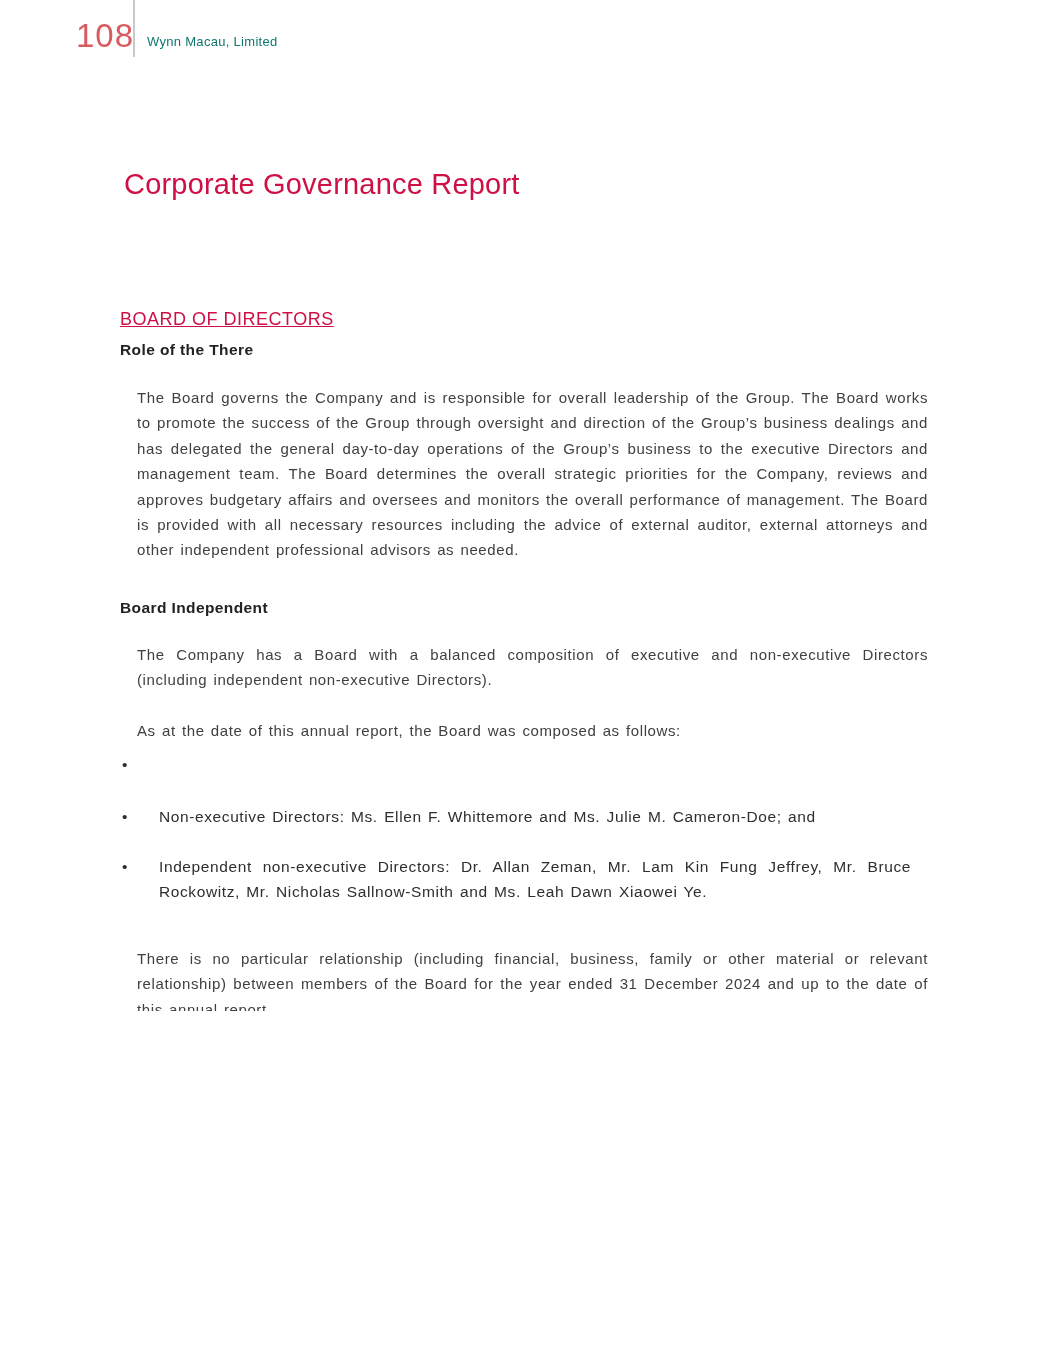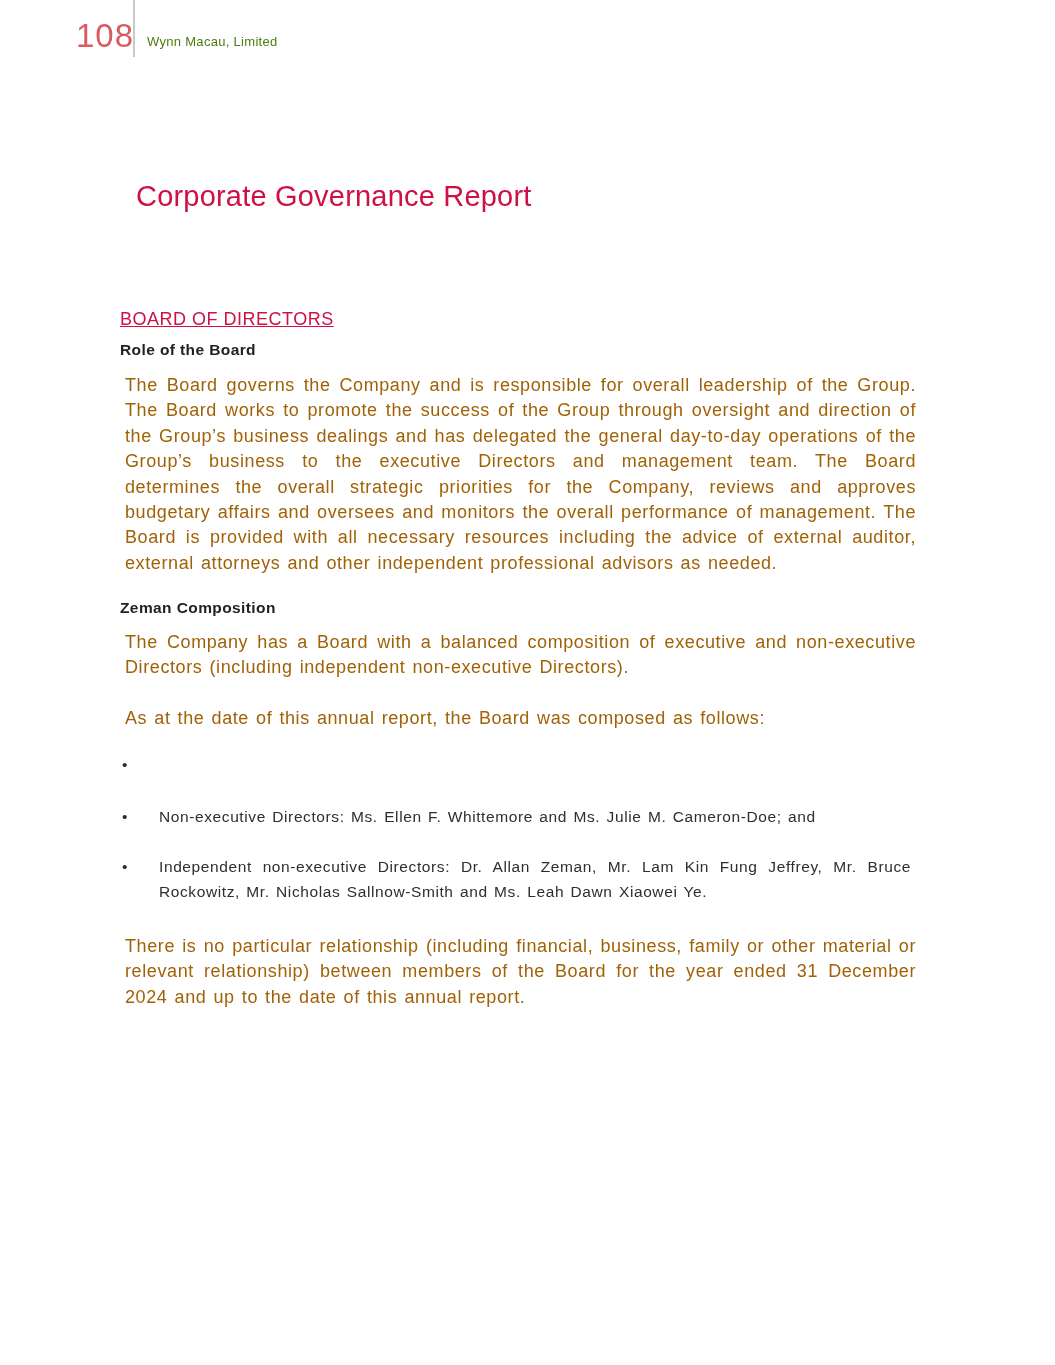--- a/index.html
+++ b/index.html
@@ -24,32 +24,32 @@
     letter-spacing: 1px;
   }
   .header-divider {
     position: absolute; left: 133px; top: 0;
     width: 2px; height: 57px;
     background: #C9C9C9;
   }
   .company-name {
     position: absolute; left: 147px; top: 35px;
     font-size: 13px; line-height: 1;
-    color: #4d7c0f;
+    color: #0f766e;
     letter-spacing: 0.3px;
   }
 
   
   .content {
     position: absolute; left: 120px; top: 0;
     width: 791px; height: 1365px;
   }
   .report-title {
     position: absolute; left: 0; top: 165px;
-    margin: 16px;
+    margin: 4px;
     font-size: 29px; font-weight: 400; line-height: 1.1;
     color: #CE1045;
     letter-spacing: 0.2px;
   }
   .section-heading {
     position: absolute; left: 0; top: 310px;
     margin: 0;
     font-size: 18px; font-weight: 400; line-height: 1.1;
     color: #CE1045;
     letter-spacing: 0.5px;
@@ -59,25 +59,25 @@
     margin: 0;
     position: absolute; left: 0;
     font-size: 15.5px; font-weight: 700; line-height: 1.2;
     color: #222222;
     letter-spacing: 0.4px;
   }
   .subheading.role { top: 341px; }
   .subheading.composition { top: 599px; }
 
   .body-text {
-    margin: 5px;
+    margin: 17px;
     position: absolute; left: 0; width: 791px;
-    font-size: 18px; font-weight: 400;
+    font-size: 15px; font-weight: 400;
     line-height: 25.4px;
-    color: #a16207;
+    color: #404040;
     text-align: justify;
     letter-spacing: 0.6px;
     word-spacing: 1.5px;
   }
   .para-role { top: 368px; }
   .para-composition { top: 625px; }
   .para-intro { top: 701px; }
   .para-relationship { top: 929px; }
 
   .bullet-item {
@@ -108,25 +108,25 @@
   <div class="page-num">108</div>
   <div class="header-divider"></div>
   <div class="company-name">Wynn Macau, Limited</div>
 
   <div class="content">
 
     <h1 class="report-title">Corporate Governance Report</h1>
 
     <h2 class="section-heading">BOARD OF DIRECTORS</h2>
 
-    <h3 class="subheading role">Role of the Board</h3>
+    <h3 class="subheading role">Role of the There</h3>
 
     <p class="body-text para-role">The Board governs the Company and is responsible for overall leadership of the Group. The Board works to promote the success of the Group through oversight and direction of the Group’s business dealings and has delegated the general day-to-day operations of the Group’s business to the executive Directors and management team. The Board determines the overall strategic priorities for the Company, reviews and approves budgetary affairs and oversees and monitors the overall performance of management. The Board is provided with all necessary resources including the advice of external auditor, external attorneys and other independent professional advisors as needed.</p>
 
-    <h3 class="subheading composition">Zeman Composition</h3>
+    <h3 class="subheading composition">Board Independent</h3>
 
     <p class="body-text para-intro">As at the date of this annual report, the Board was composed as follows:</p>
 
     <p class="body-text para-composition">The Company has a Board with a balanced composition of executive and non-executive Directors (including independent non-executive Directors).</p>
 
     <ul class="bullets">
       <li class="bullet-item b1">
         <span class="bullet-mark">•</span>
       </li>
       <li class="bullet-item b2">

